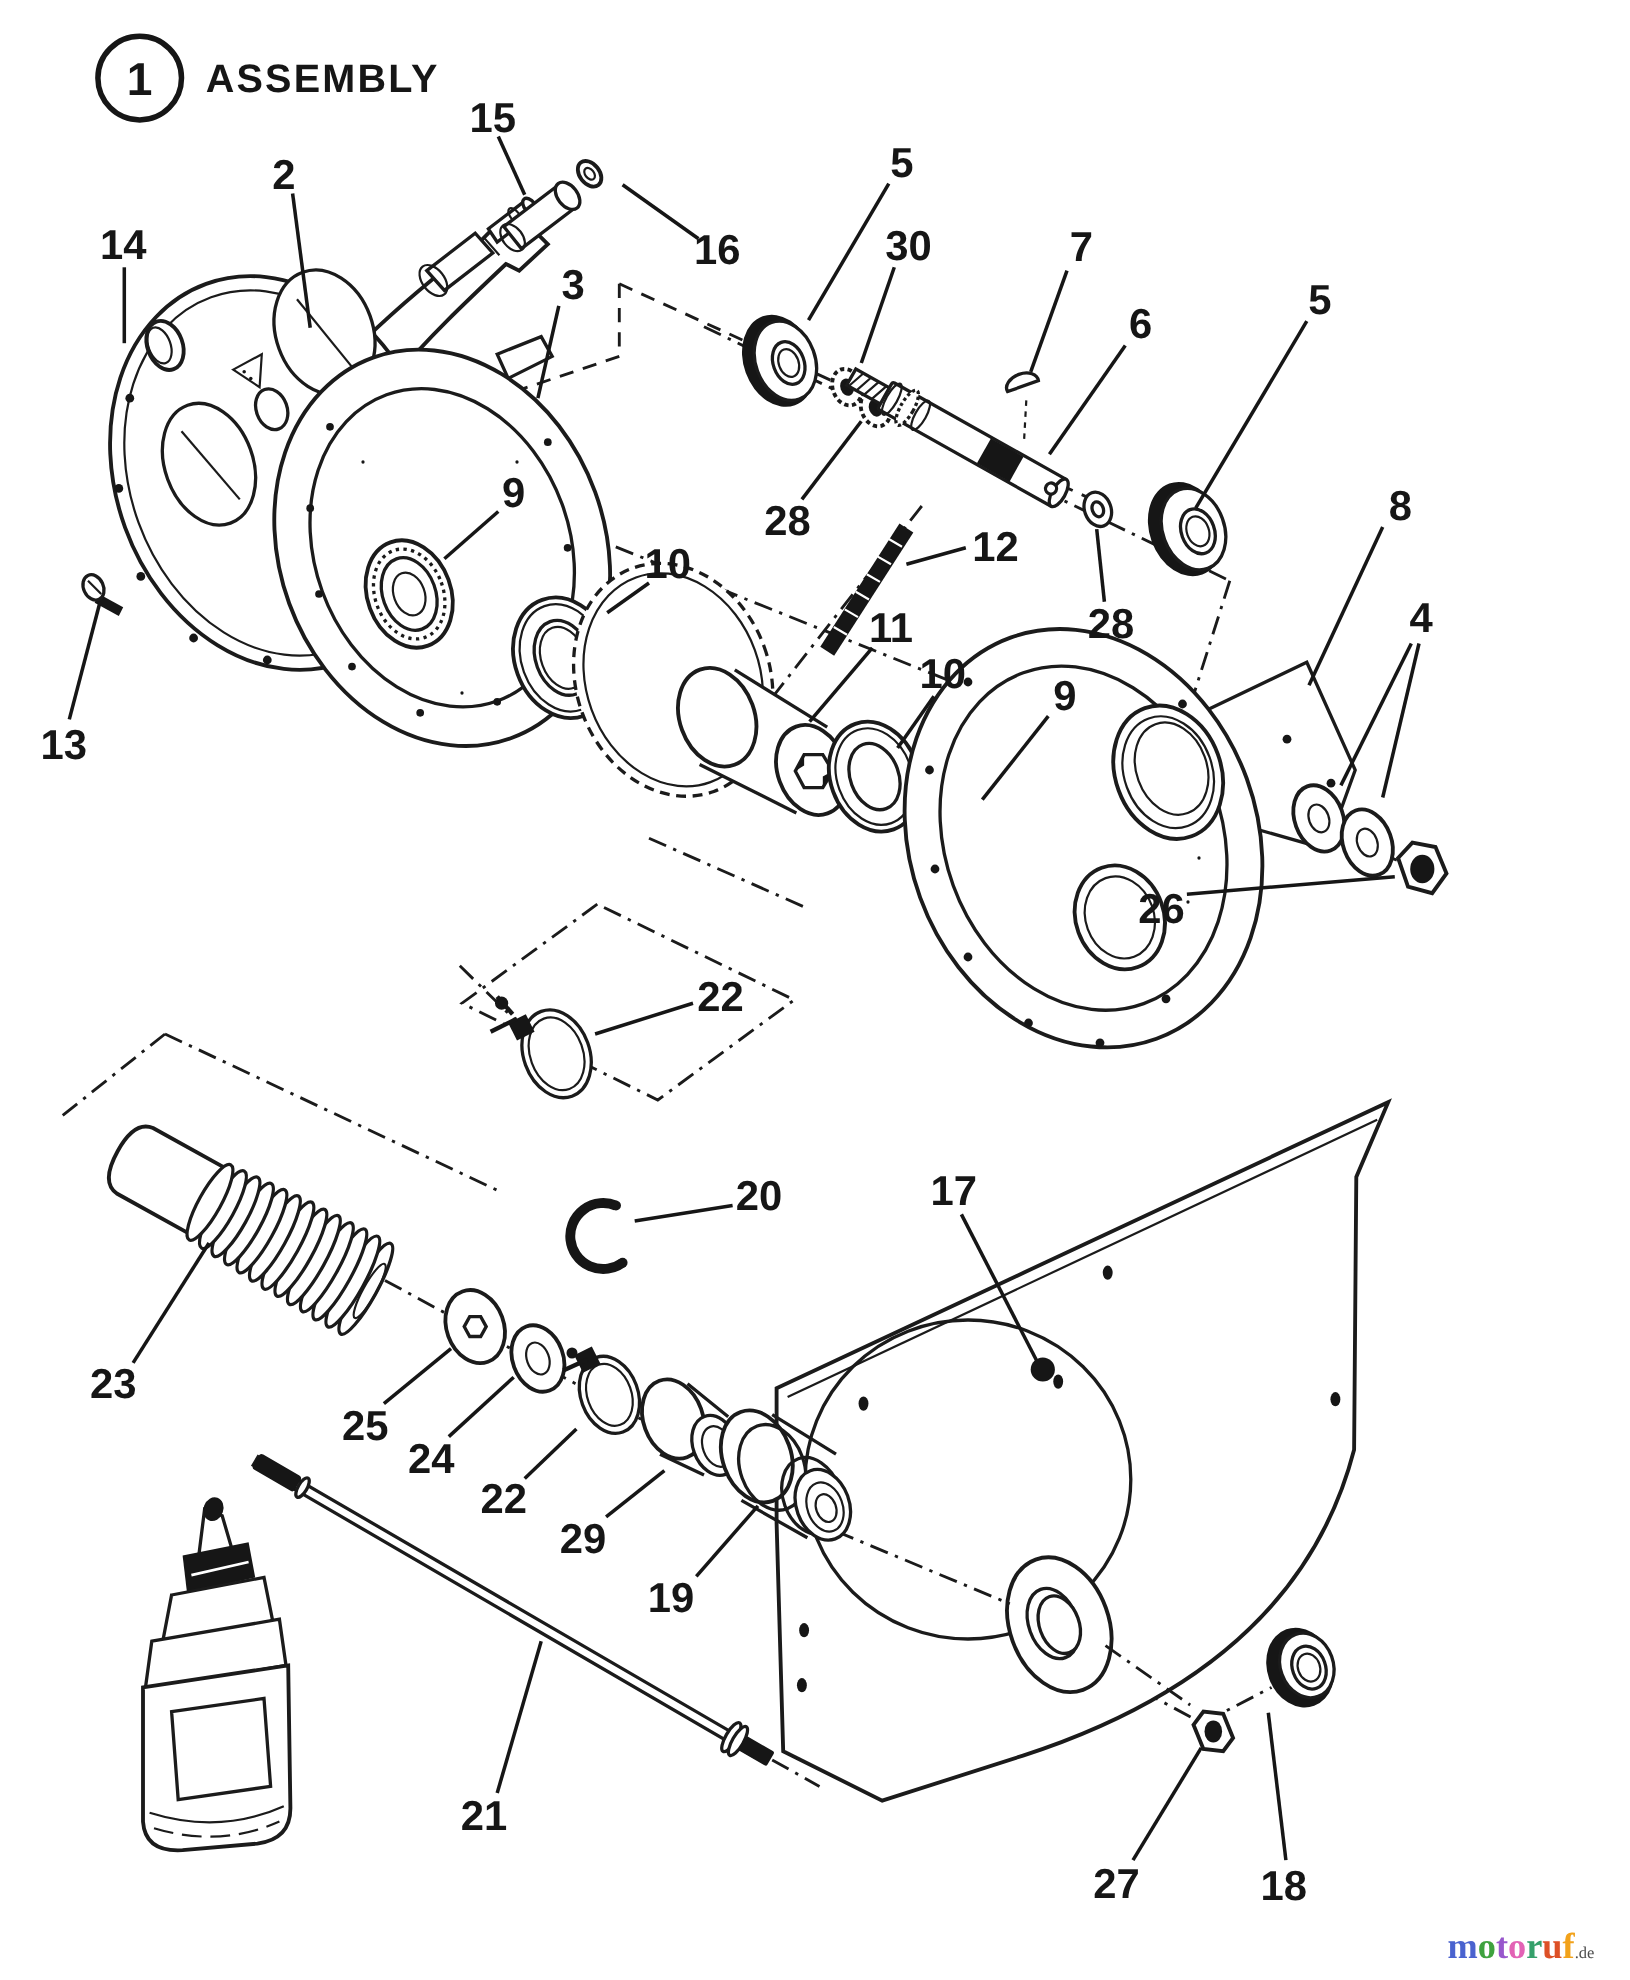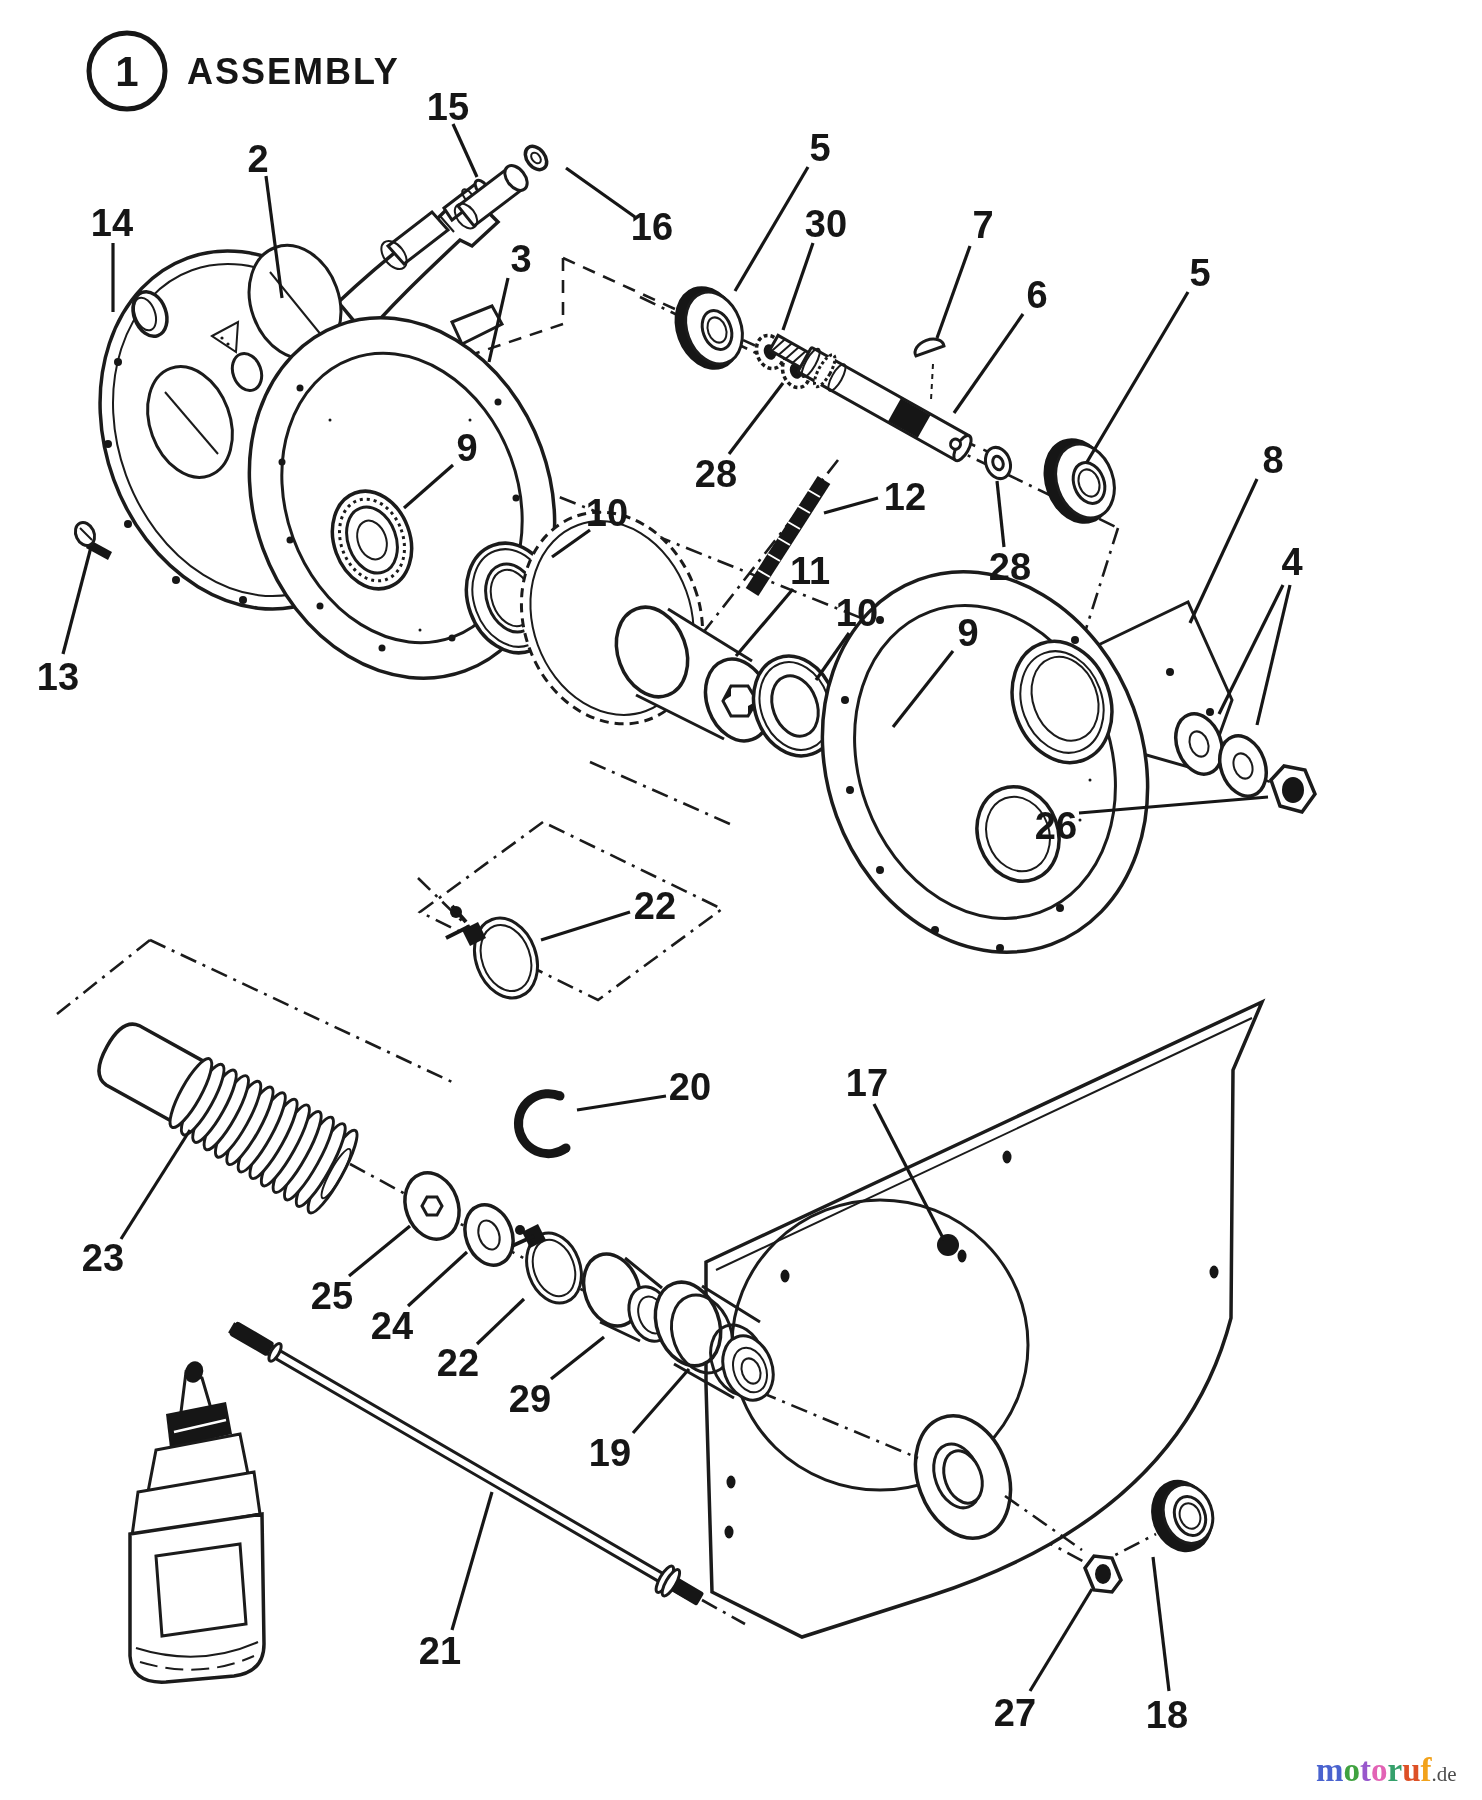--- a/index.html
+++ b/index.html
@@ -14,21 +14,21 @@
   .dark{fill:#161616;stroke:none;}
   .dashdot{stroke:#1b1b1b;stroke-width:2.6;fill:none;stroke-dasharray:17 7 3 7;}
   .dashed{stroke:#1b1b1b;stroke-width:2.6;fill:none;stroke-dasharray:13 9;}
   .finedash{stroke:#1b1b1b;stroke-width:2;fill:none;stroke-dasharray:5 5;}
   .leader{stroke:#161616;stroke-width:3.2;fill:none;}
   .callout{font-family:"Liberation Sans",sans-serif;font-weight:700;font-size:38px;fill:#161616;}
   .badgetxt{font-family:"Liberation Sans",sans-serif;font-weight:700;font-size:42px;fill:#161616;}
   .titletxt{font-family:"Liberation Sans",sans-serif;font-weight:700;font-size:36px;fill:#161616;letter-spacing:2px;}
   #watermark{position:absolute;left:1316px;top:1752px;width:170px;height:42px;
              font-family:"Liberation Serif",serif;font-weight:700;font-size:33px;white-space:nowrap;}
-  #watermark .suffix{font-size:21px;font-weight:400;}
+  #watermark .suffix{font-size:15px;font-weight:400;}
 </style>
 </head>
 <body>
 
 <div id="stage">
 <svg id="diagram" width="1482" height="1800" viewBox="0 0 1482 1800">
 
   <g>
     <path class="dashdot" d="M118,320 L1285,788"></path>
     <path class="dashdot" d="M640,297 L1118,528"></path>

